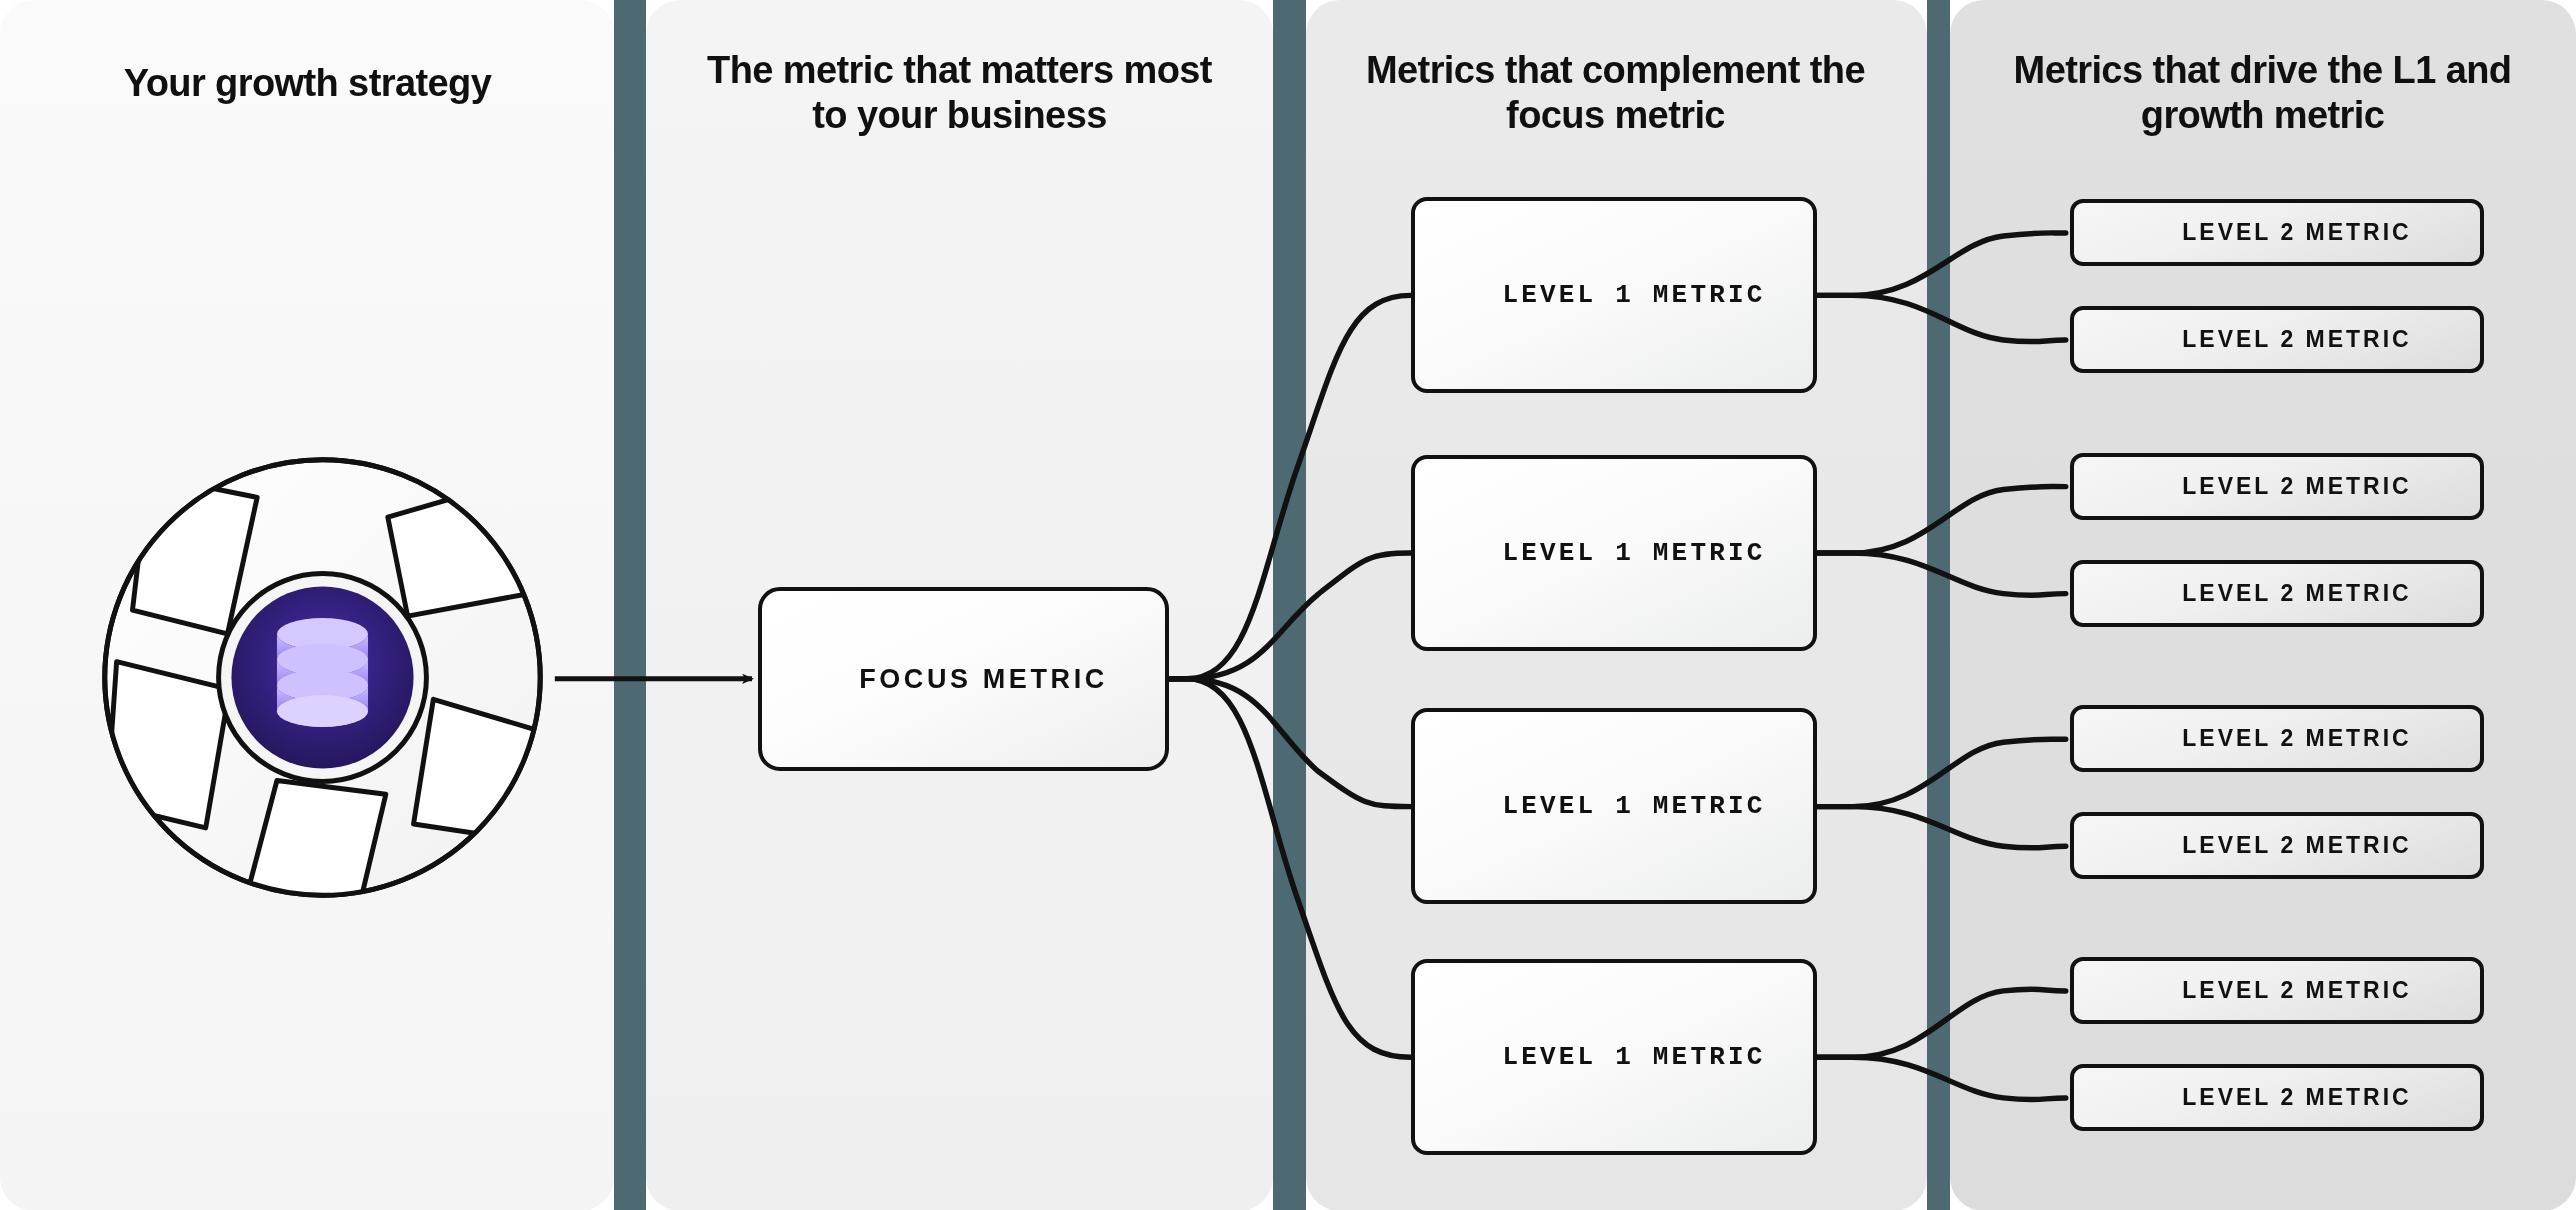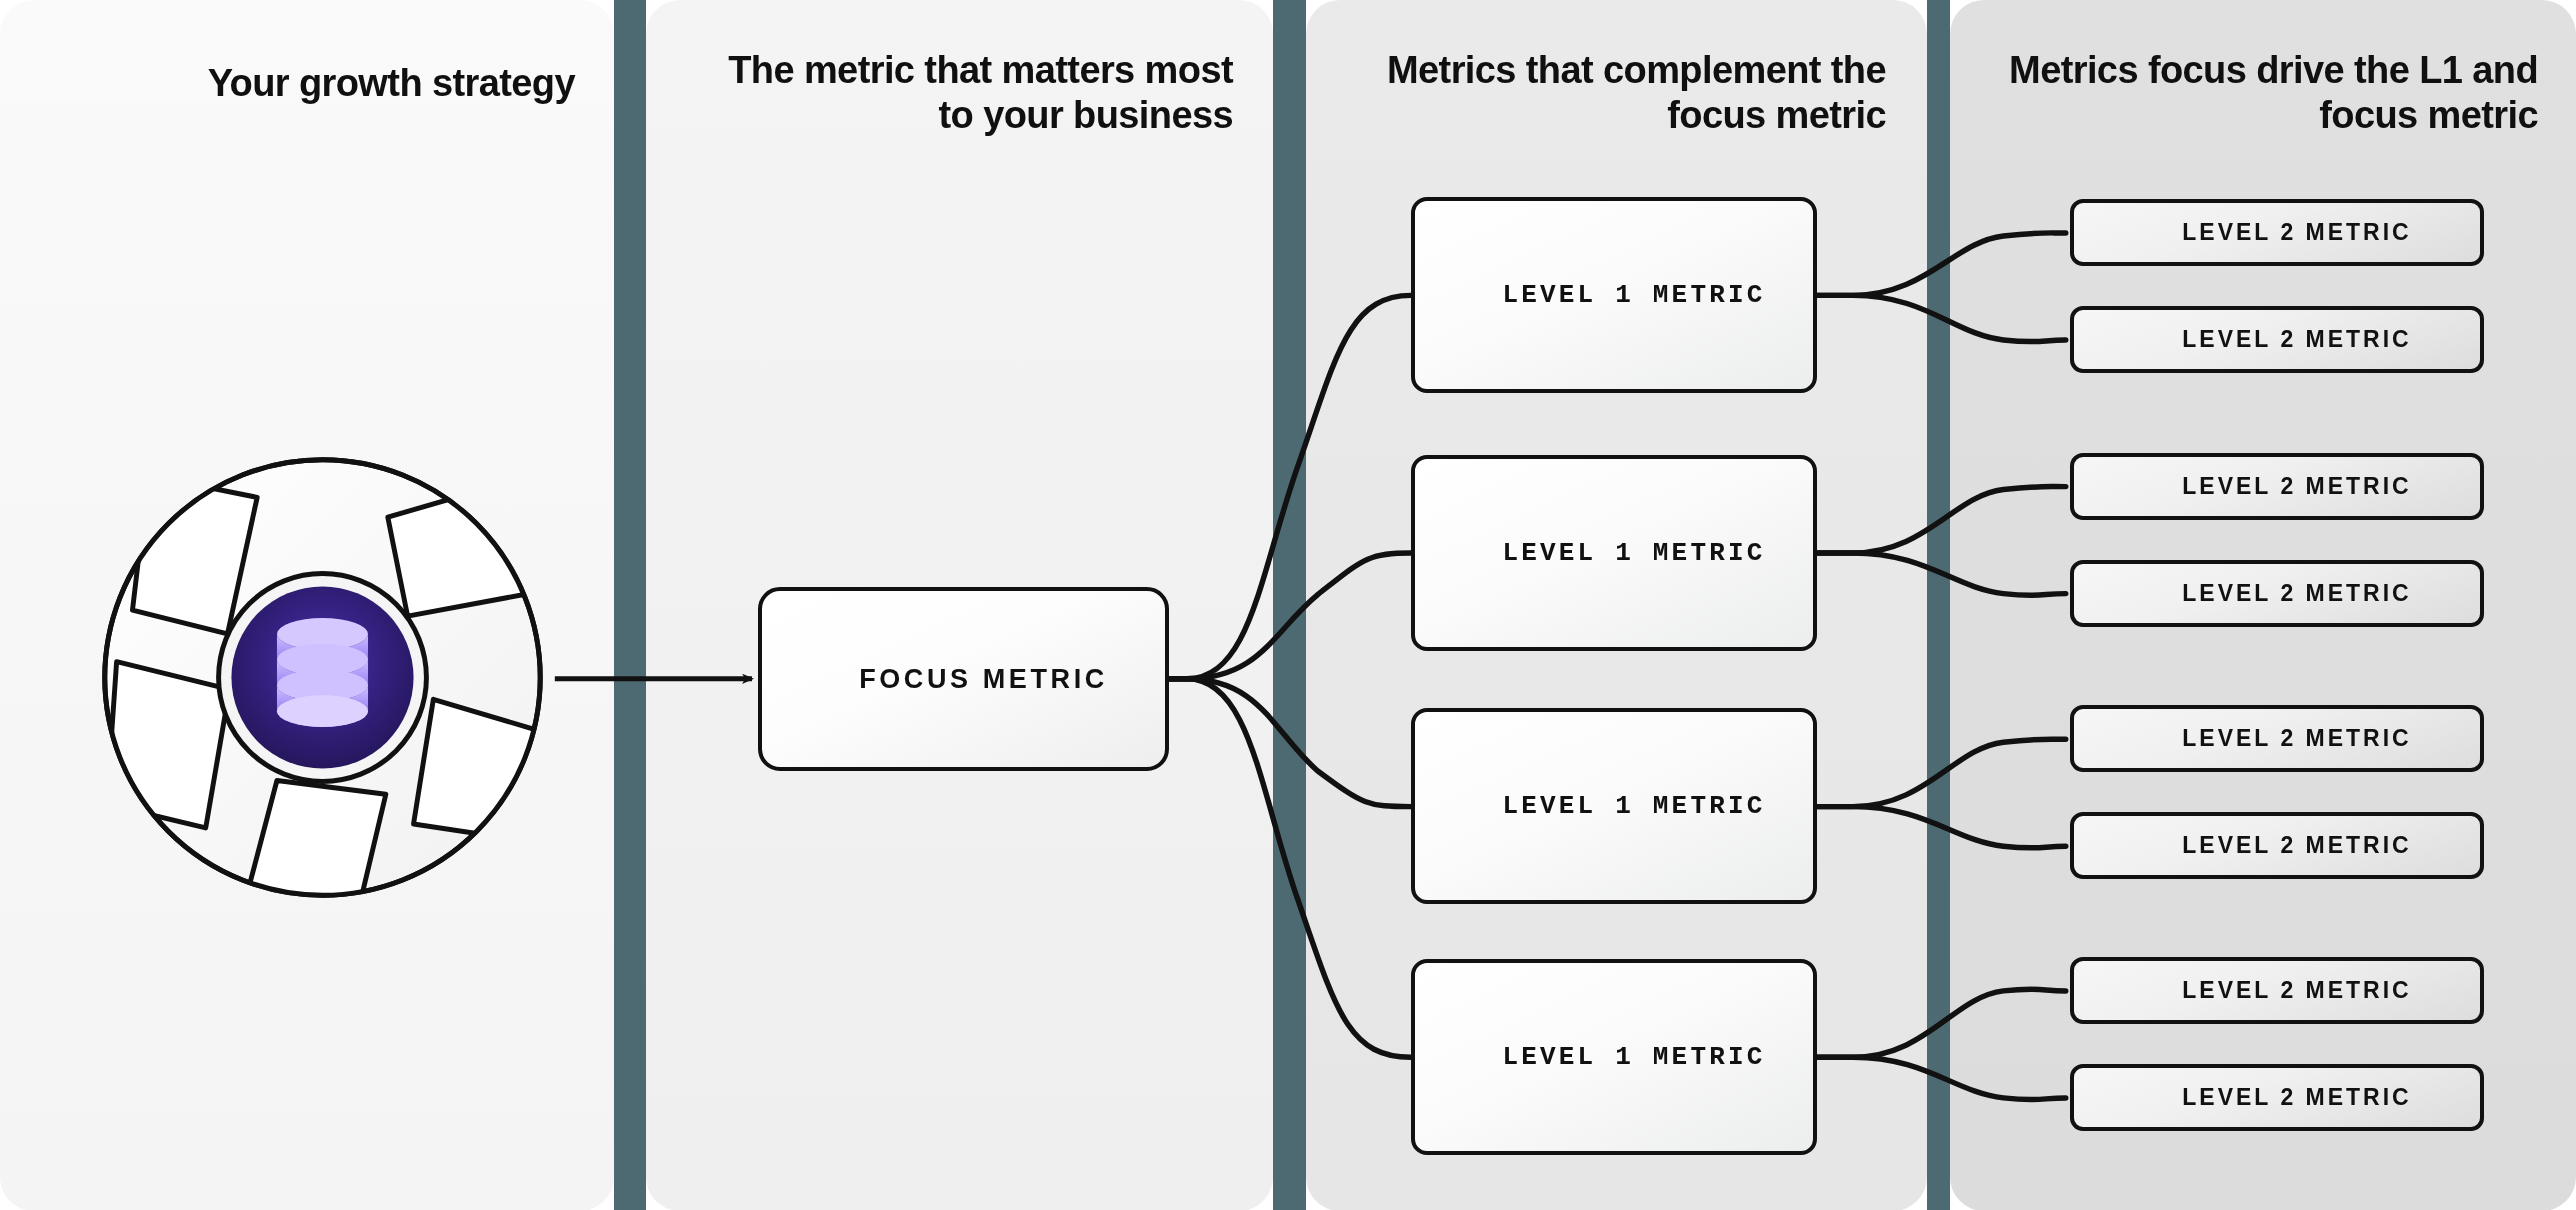--- a/index.html
+++ b/index.html
@@ -34,21 +34,21 @@
     height: 1211px;
     background: #4d6a72;
   }
   #divider-1 { left: 614px;  width: 32px; }
   #divider-2 { left: 1273px; width: 33px; }
   #divider-3 { left: 1927px; width: 23px; }
 
   
   .col-title {
     position: absolute;
-    text-align: right;
+    text-align: center;
     color: #101010;
     font-weight: 700;
     font-size: 38px;
     line-height: 1.18;
     letter-spacing: -0.6px;
     font-family: "Liberation Sans", sans-serif;
   }
   #title-1 { left: 40px;   width: 535px; top: 61px; }
   #title-2 { left: 686px;  width: 547px; top: 48px; }
   #title-3 { left: 1345px; width: 541px; top: 48px; }
@@ -131,21 +131,21 @@
   <div class="panel" id="panel-3"></div>
   <div class="panel" id="panel-4"></div>
 
   <div class="divider" id="divider-1"></div>
   <div class="divider" id="divider-2"></div>
   <div class="divider" id="divider-3"></div>
 
   <div class="col-title" id="title-1">Your growth strategy</div>
   <div class="col-title" id="title-3">Metrics that complement the focus metric</div>
   <div class="col-title" id="title-2">The metric that matters most to your business</div>
-  <div class="col-title" id="title-4">Metrics focus drive the L1 and focus metric</div>
+  <div class="col-title" id="title-4">Metrics that drive the L1 and growth metric</div>
 
   <svg id="wires" viewBox="0 0 2600 1222">
     <defs>
       <marker id="arrowhead" markerWidth="13" markerHeight="13" refX="10" refY="5.2" orient="auto" markerUnits="userSpaceOnUse">
         <path d="M0,0 L12,5.2 L0,10.4 L3,5.2 Z" fill="#111111"></path>
       </marker>
     </defs>
 
     <line x1="560" y1="685" x2="759" y2="685" stroke="#111111" stroke-width="5" marker-end="url(#arrowhead)"></line>
 

